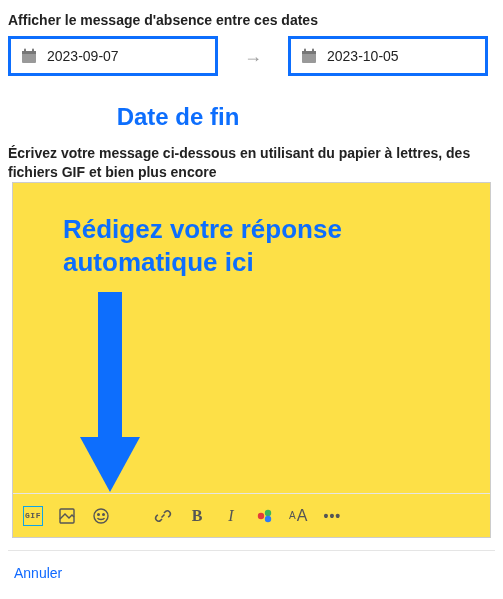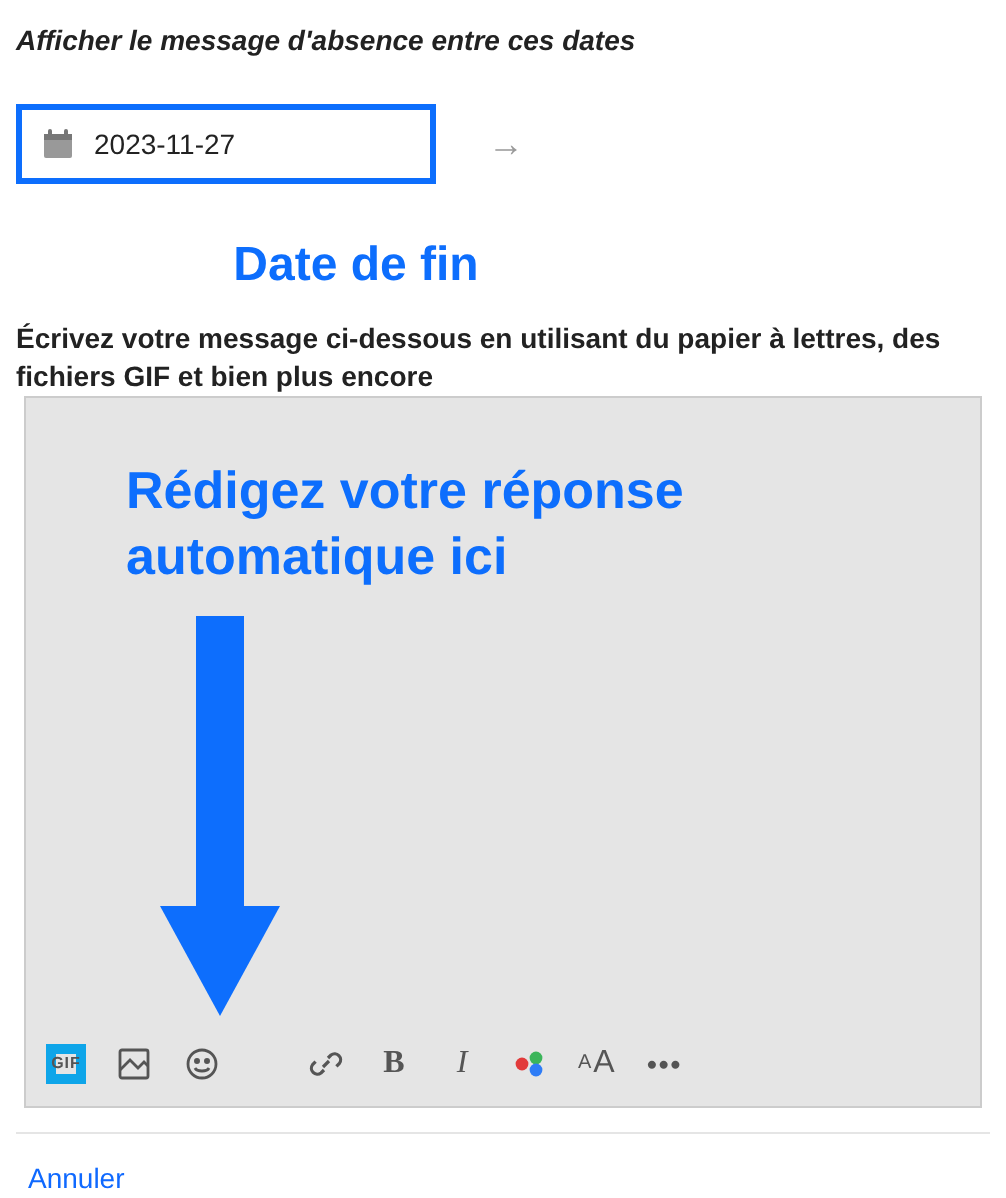--- a/index.html
+++ b/index.html
@@ -7,22 +7,21 @@
     margin: 0;
     padding: 8px;
     font-family: -apple-system, BlinkMacSystemFont, "Segoe UI", Arial, sans-serif;
     font-size: 14px;
     color: #222;
     width: 503px;
     background: #fff;
   }
   .section-label {
     font-weight: 600;
-    margin: 4px 0 24px 0;
-    font-style: italic;
+    margin: 4px 0 8px 0;
   }
   .date-row {
     display: flex;
     align-items: center;
     gap: 0;
     margin-bottom: 2px;
   }
   .date-box {
     display: flex;
     align-items: center;
@@ -62,21 +61,21 @@
   }
   .date-caption.start { width: 210px; text-align: center; margin-left: 6px;}
   .date-caption-gap { width: 70px; }
   .date-caption.end { width: 200px; text-align: center; margin-top: 26px; }
   .compose-desc {
     font-weight: 600;
     line-height: 1.35;
   }
   .editor-wrap {
     border: 1px solid #ccc;
-    background: #e5e5e5;
+    background: #fde047;
     margin: 0 4px;
   }
   .editor-body {
     position: relative;
     min-height: 310px;
     padding: 18px;
   }
   .editor-overlay {
     position: absolute;
     top: 30px;
@@ -113,26 +112,26 @@
     height: 20px;
     font-family: Georgia, "Times New Roman", serif;
     font-size: 16px;
     color: #555;
     cursor: pointer;
     font-weight: 600;
   }
   .tb-btn.italic { font-style: italic; font-weight: 500; }
   .tb-btn.plain { font-family: inherit; font-weight: 500; font-size:14px;}
   .gif-badge {
-    border: 5px solid #0ea5e9;
+    border: 1px solid #0ea5e9;
     font-size: 8px;
     font-weight: 700;
     padding: 1px 3px;
     letter-spacing: 0.5px;
-    font-family: Liberation Sans, sans-serif;
+    font-family: Liberation Mono, monospace;
   }
   .footer-row {
     display: flex;
     align-items: center;
     gap: 24px;
     border-top: 1px solid #e5e5e5;
     padding: 14px 6px 6px 6px;
     margin-top: 12px;
     position: relative;
   }
@@ -171,23 +170,34 @@
 <div class="date-row">
   <div class="date-box start">
     <span class="cal-icon">
       <svg width="16" height="16" viewBox="0 0 16 16">
           <rect x="1" y="3" width="14" height="12" rx="1" fill="#999"></rect>
           <rect x="1" y="3" width="14" height="3" fill="#777"></rect>
           <rect x="3" y="0.5" width="2" height="4" rx="1" fill="#777"></rect>
           <rect x="11" y="0.5" width="2" height="4" rx="1" fill="#777"></rect>
         </svg>
     </span>
-    <span class="date-val">2023-11-27</span>
+    <span class="date-val">2023-09-07</span>
   </div>
   <div class="date-arrow">→</div>
+  <div class="date-box end">
+    <span class="cal-icon">
+      <svg width="16" height="16" viewBox="0 0 16 16">
+          <rect x="1" y="3" width="14" height="12" rx="1" fill="#999"></rect>
+          <rect x="1" y="3" width="14" height="3" fill="#777"></rect>
+          <rect x="3" y="0.5" width="2" height="4" rx="1" fill="#777"></rect>
+          <rect x="11" y="0.5" width="2" height="4" rx="1" fill="#777"></rect>
+        </svg>
+    </span>
+    <span class="date-val">2023-10-05</span>
+  </div>
 </div>
 
 <div class="date-caption-row">
   <div class="date-caption-gap"></div>
   <div class="date-caption end">Date de fin</div>
 </div>
 
 <div class="compose-desc">Écrivez votre message ci-dessous en utilisant du papier à lettres, des fichiers GIF et bien plus encore</div>
 
 <div class="rel">

